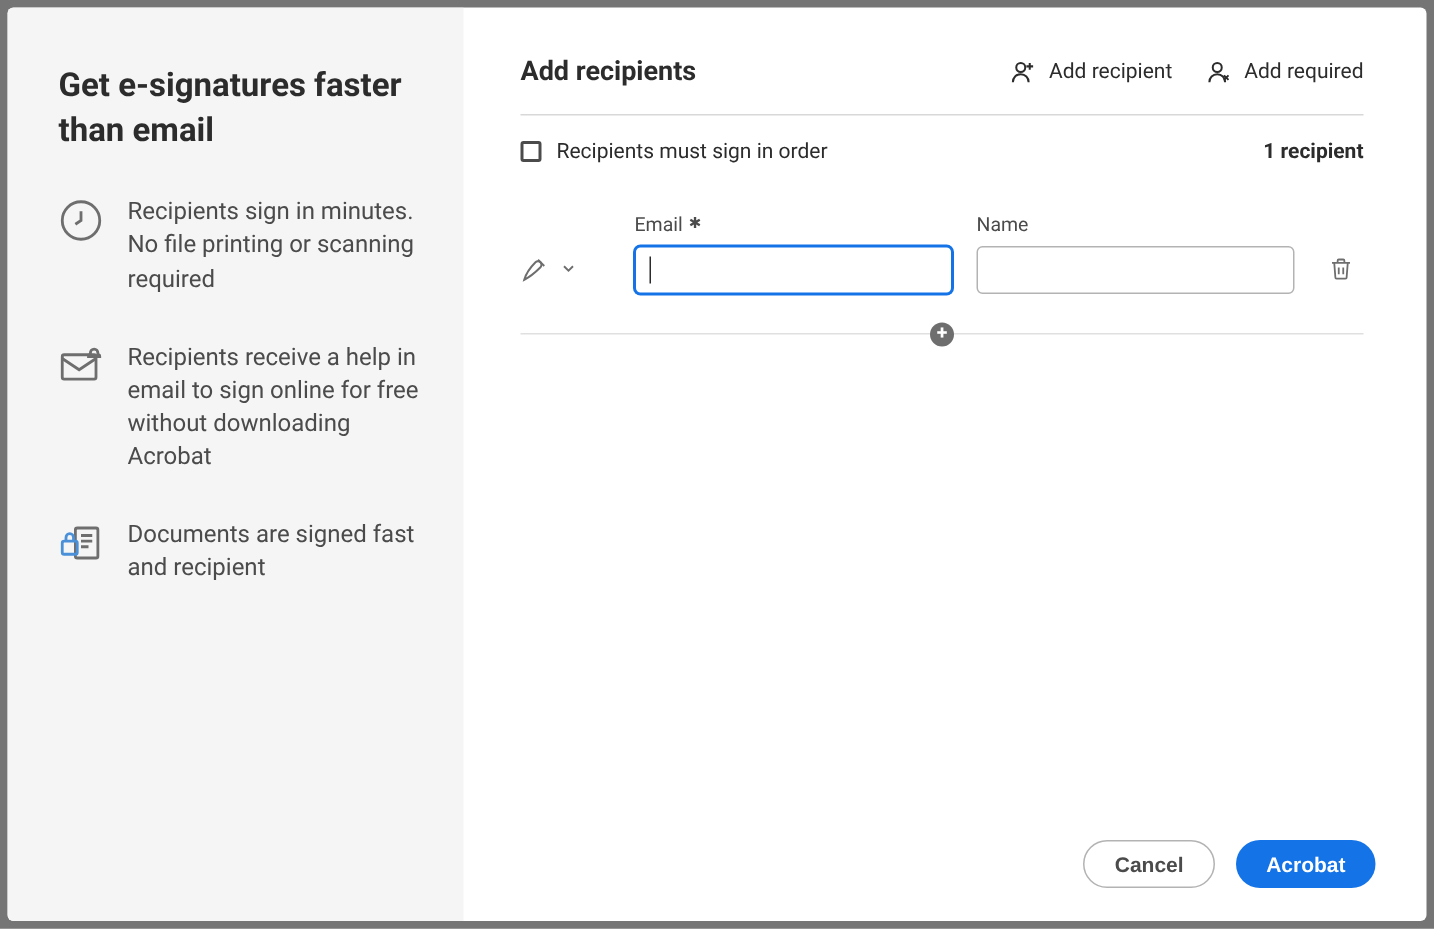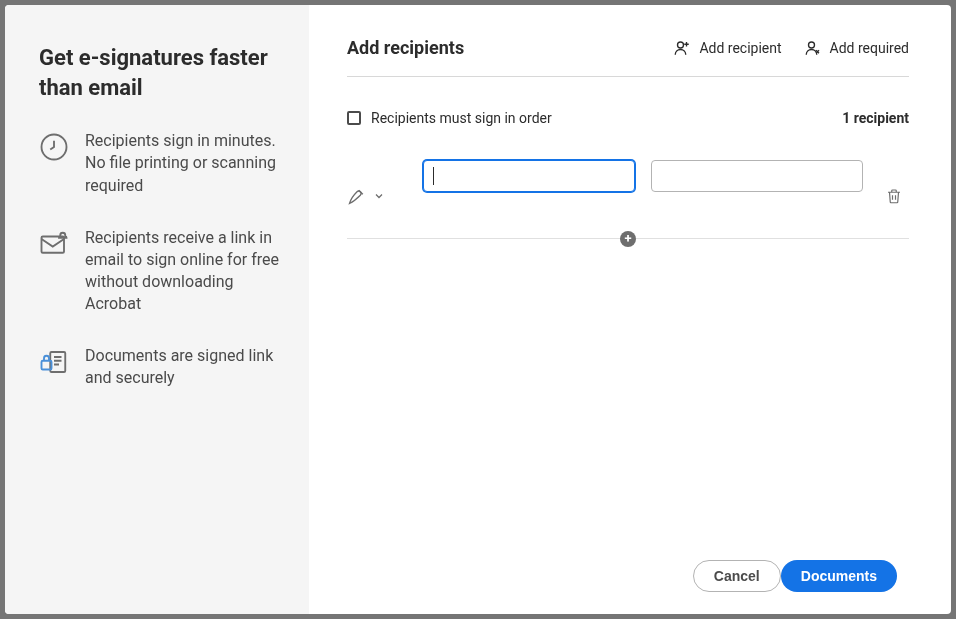--- a/index.html
+++ b/index.html
@@ -40,21 +40,21 @@
     padding: 32px 42px 36px 38px;
     position: relative;
   }
   .header-row { display: flex; align-items: center; justify-content: space-between; }
   .main-title { font-size: 18px; font-weight: 700; color: #2c2c2c; }
   .header-actions { display: flex; gap: 22px; }
   .hact { display: flex; align-items: center; gap: 8px; font-size: 14px; color: #2c2c2c; cursor: pointer; }
   .hact .icon { width: 18px; height: 18px; }
   .hr { border: none; border-top: 1px solid #d8d8d8; margin-top: 18px; }
 
-  .option-row { display: flex; align-items: center; justify-content: space-between; margin-top: 33px; }
+  .option-row { display: flex; align-items: center; justify-content: space-between; margin-top: 16px; }
   .chk { display: flex; align-items: center; gap: 10px; font-size: 14px; color: #2c2c2c; cursor: pointer; }
   .chkbox { width: 14px; height: 14px; border: 2px solid #4b4b4b; border-radius: 2px; }
   .count { font-size: 14px; color: #2c2c2c; font-weight: bold; }
 
   .fields { display: grid; grid-template-columns: 60px 1fr 1fr 30px; column-gap: 16px; margin-top: 34px; align-items: start; }
   .flabel { font-size: 13px; color: #4b4b4b; margin-bottom: 6px; display: flex; align-items: center; gap: 4px; }
   .req { font-size: 10px; position: relative; top:-2px; }
   .fields input[type=text] {
     width: 100%;
     height: 32px;
@@ -73,22 +73,22 @@
   .hr2-wrap { position: relative; margin-top: 26px; }
   .hr2 { border: none; border-top: 1px solid #e0e0e0; }
   .plus-badge {
     position: absolute; left: 50%; top: 50%; transform: translate(-50%,-50%);
     width: 16px; height:16px; border-radius: 50%; background:#6e6e6e; color:#fff;
     display:flex; align-items:center; justify-content:center; font-size:13px; font-weight:700;
     cursor:pointer;
   }
 
   .footer {
-    position: absolute; right: 54px; bottom: 22px;
-    display: flex; 
+    position: absolute; right: 34px; bottom: 22px;
+    display: flex; gap: 14px;
   }
   .btn {
     height: 32px; padding: 0 20px; border-radius: 16px; font-size: 14px; font-weight: 600;
     display: flex; align-items: center; cursor: pointer;
   }
   .btn-secondary { background: #fff; color: #4b4b4b; border: 1.5px solid #b3b3b3; }
   .btn-primary { background: #1473e6; color: #fff; border: none; }
 
   .caret-blink {
     position:absolute; left:10px; top:7px; width:1px; height:18px; background:#2c2c2c;
@@ -114,33 +114,33 @@
     </div>
 
     <div class="feat">
       <span class="icon">
         <svg viewBox="0 0 24 24" fill="none" stroke="currentColor" stroke-width="1.5">
           <rect x="2" y="6" width="18" height="13" rx="1"></rect>
           <path d="M2 8l9 6 9-6"></path>
           <path d="M19 3c1.2 0 2 .9 2 2v1c.6 0 1 .4 1 1h-6c0-.6.4-1 1-1V5c0-1.1.8-2 2-2z"></path>
         </svg>
       </span>
-      <div class="txt">Recipients receive a link in email to sign online for free without downloading Acrobat</div>
+      <div class="txt">Recipients receive a help in email to sign online for free without downloading Acrobat</div>
     </div>
 
     <div class="feat">
       <span class="icon">
         <svg viewBox="0 0 24 24" fill="none" stroke="currentColor" stroke-width="1.5">
           <rect x="9" y="4" width="12" height="16" rx="1"></rect>
           <path d="M12 8h6M12 11h6M12 14h4"></path>
           <rect x="2" y="11" width="8" height="7" rx="1" stroke="#4a90d9"></rect>
           <path d="M4 11V9a2 2 0 014 0v2" stroke="#4a90d9"></path>
         </svg>
       </span>
-      <div class="txt">Documents are signed link and securely</div>
+      <div class="txt">Documents are signed fast and recipient</div>
     </div>
 
   </aside>
 
   <section class="main">
     <div class="header-row">
       <h2 class="main-title">Add recipients</h2>
       <div class="header-actions">
         <div class="hact">
           <span class="icon">
@@ -183,27 +183,32 @@
           </svg>
         </span>
         <span>
           <svg width="12" height="12" viewBox="0 0 24 24" fill="none" stroke="currentColor" stroke-width="2.5">
               <path d="M6 9l6 6 6-6"></path>
             </svg>
         </span>
       </div>
 
       <div>
+        <div class="flabel">
+          <span>Email</span>
+          <span class="req">✱</span>
+        </div>
         <div class="input-wrap">
           <input type="text" class="focused" value="" style="">
           <span class="caret-blink"></span>
         </div>
       </div>
 
       <div>
+        <div class="flabel">Name</div>
         <input type="text" value="" style="">
       </div>
 
       <div class="del-cell">
         <span class="icon">
           <svg viewBox="0 0 24 24" fill="none" stroke="currentColor" stroke-width="1.6">
             <path d="M4 7h16M9 7V5a1 1 0 011-1h4a1 1 0 011 1v2M6 7l1 13a1 1 0 001 1h8a1 1 0 001-1l1-13"></path>
             <path d="M10 11v6M14 11v6"></path>
           </svg>
         </span>
@@ -212,17 +217,17 @@
 
     <div class="hr2-wrap">
       <hr class="hr2">
       <div class="plus-badge">
         <span>+</span>
       </div>
     </div>
 
     <div class="footer">
       <button class="btn btn-secondary">Cancel</button>
-      <button class="btn btn-primary">Documents</button>
+      <button class="btn btn-primary">Acrobat</button>
     </div>
   </section>
 
 </div>
 
 </body></html>

